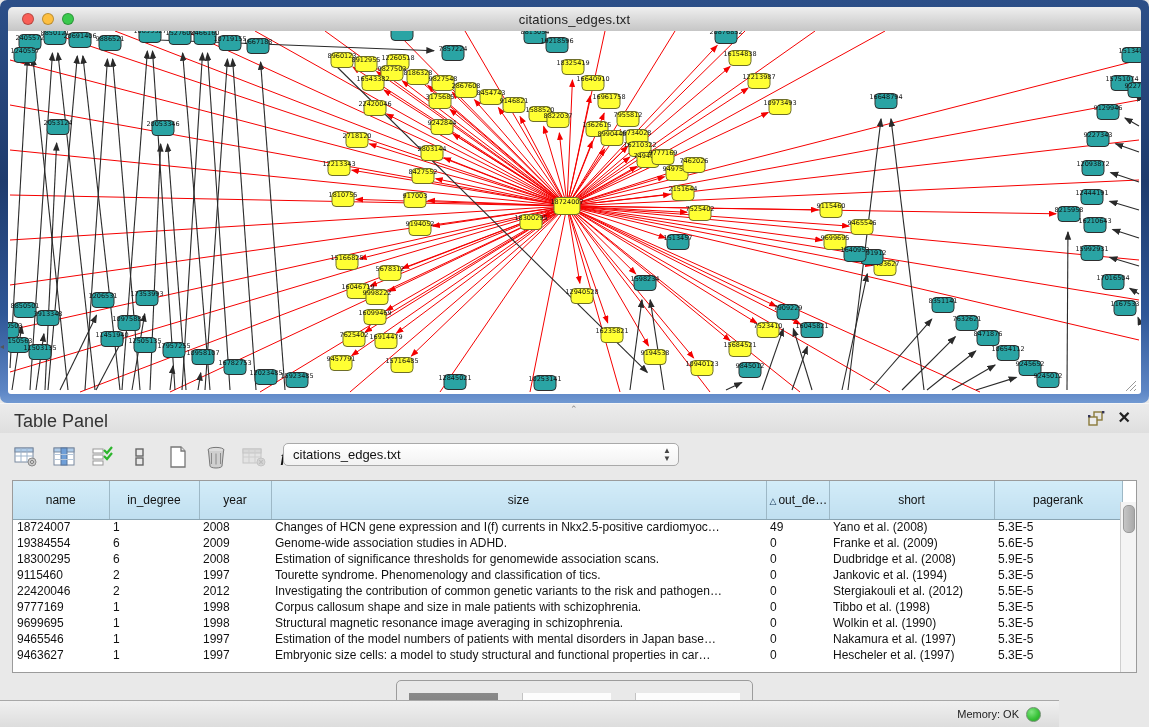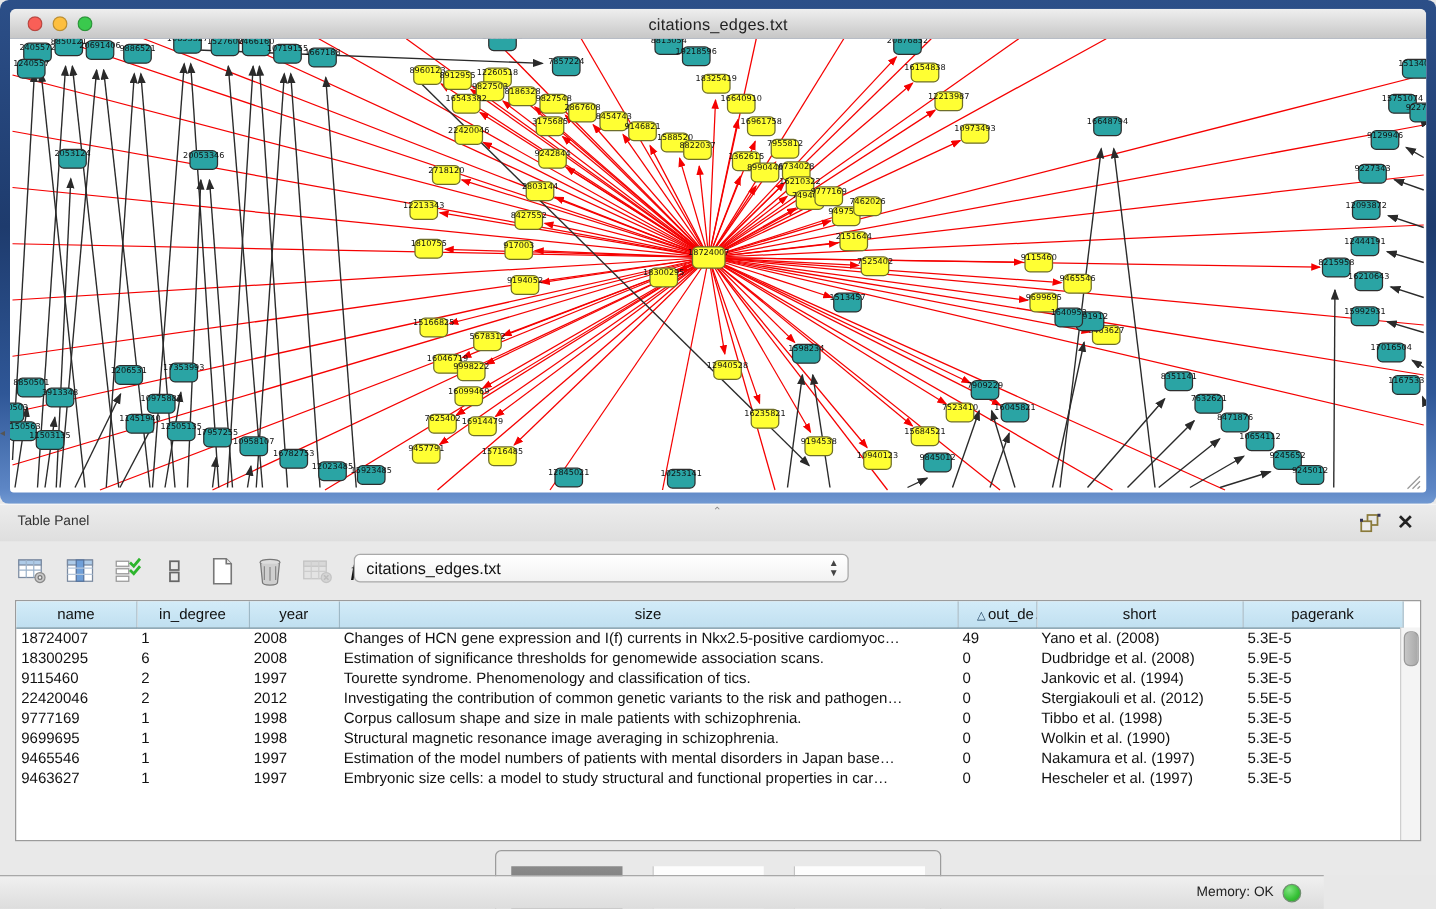--- a/index.html
+++ b/index.html
@@ -36,21 +36,21 @@
   .blackedge{stroke:#2a2a2a;stroke-width:1.1;}
   .nodelabel{font-family:"DejaVu Sans",sans-serif;font-size:6.5px;fill:#111;text-anchor:middle;}
   #grip{position:absolute;right:4px;bottom:2px;width:14px;height:14px;}
   #left-collapse{position:absolute;left:0px;top:342px;width:7px;height:10px;font-size:8px;color:#555;line-height:10px;}
   
   #panel-header{
     position:absolute;left:0;top:403px;width:1149px;height:30px;
     background:linear-gradient(#ececec,#dedede);
     border-top:1px solid #f5f5f5;border-bottom:1px solid #cfcfcf;
   }
-  #panel-title{position:absolute;left:14px;top:7px;font-size:11px;color:#333;text-align:center;}
+  #panel-title{position:absolute;left:14px;top:7px;font-size:18px;color:#333;text-align:center;}
   #panel-grip{position:absolute;left:570px;top:0px;color:#8a8a8a;font-size:9px;}
   #float-btn{position:absolute;right:44px;top:6px;width:18px;height:16px;cursor:default;}
   #close-btn{position:absolute;right:18px;top:4px;font-size:16px;font-weight:bold;color:#222;}
   #panel-body{
     position:absolute;left:0;top:433px;width:1149px;height:267px;
     background:#e9e9e9;
   }
   
   #toolbar{position:absolute;left:12px;top:8px;height:32px;display:flex;align-items:center;gap:10px;}
   .tbtn{width:28px;height:28px;display:flex;align-items:center;justify-content:center;background:transparent;border:0;padding:0;}
@@ -65,22 +65,22 @@
   #combo .arrows{position:absolute;right:7px;top:3px;font-size:8px;color:#444;line-height:8px;text-align:center;}
   
   #table-wrap{
     position:absolute;left:12px;top:47px;width:1125px;height:193px;
     border:1px solid #9b9b9b;background:#fff;box-sizing:border-box;overflow:hidden;
   }
   table{border-collapse:collapse;table-layout:fixed;width:1109px;font-size:12px;}
   th{
     background:linear-gradient(#d3ecf8,#c0dff0);
     border-right:1px solid #9db8c6;border-bottom:1px solid #8aa5b3;
-    height:21px;font-weight:normal;color:#111;text-align:center;
-    overflow:hidden;white-space:nowrap;padding:0 15px;box-sizing:border-box;
+    height:38px;font-weight:normal;color:#111;text-align:center;
+    overflow:hidden;white-space:nowrap;padding:0 3px;box-sizing:border-box;
   }
   td{
     height:16px;padding:0 4px;color:#111;overflow:hidden;white-space:nowrap;
     text-overflow:clip;box-sizing:border-box;
   }
   .sort-tri{font-size:9px;color:#135;margin-right:2px;}
   #vscroll{
     position:absolute;right:0;top:21px;bottom:0;width:15px;
     background:#f4f4f4;border-left:1px solid #cfcfcf;
   }
@@ -883,20 +883,29 @@
           <tr>
             <td>18724007</td>
             <td>1</td>
             <td>2008</td>
             <td>Changes of HCN gene expression and I(f) currents in Nkx2.5-positive cardiomyoc…</td>
             <td>49</td>
             <td>Yano et al. (2008)</td>
             <td>5.3E-5</td>
           </tr>
           <tr>
+            <td>19384554</td>
+            <td>6</td>
+            <td>2009</td>
+            <td>Genome-wide association studies in ADHD.</td>
+            <td>0</td>
+            <td>Franke et al. (2009)</td>
+            <td>5.6E-5</td>
+          </tr>
+          <tr>
             <td>18300295</td>
             <td>6</td>
             <td>2008</td>
             <td>Estimation of significance thresholds for genomewide association scans.</td>
             <td>0</td>
             <td>Dudbridge et al. (2008)</td>
             <td>5.9E-5</td>
           </tr>
           <tr>
             <td>9115460</td>

